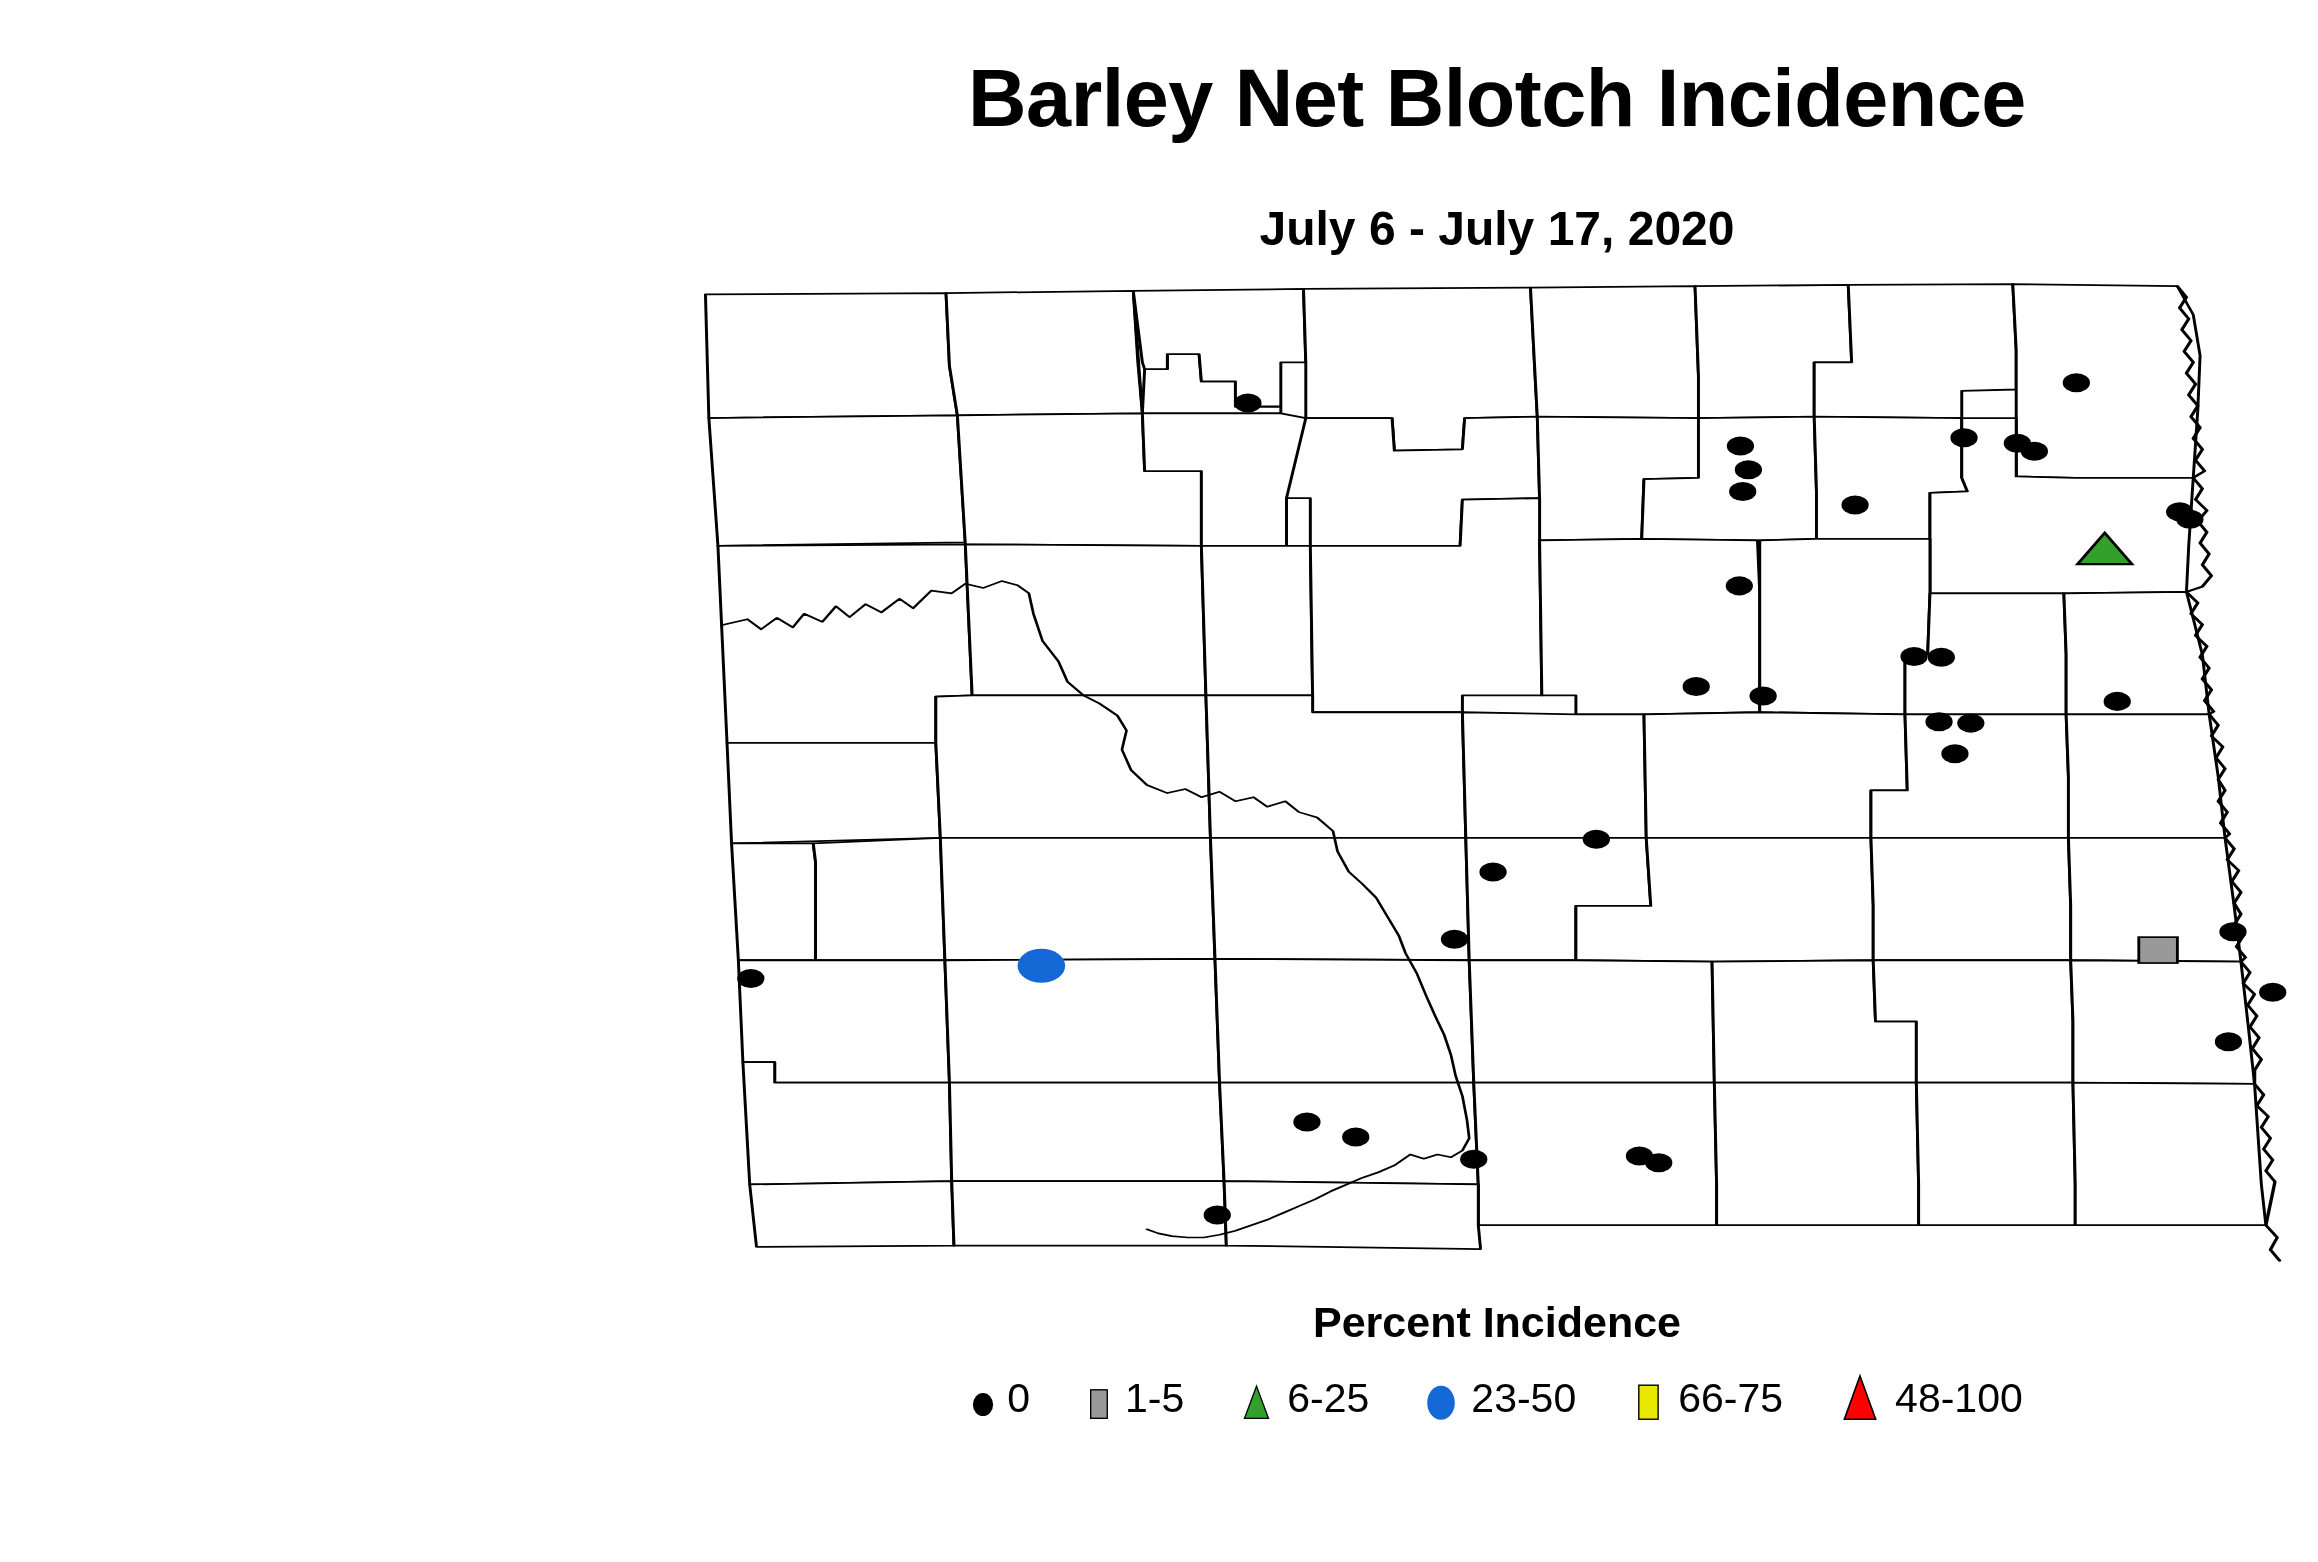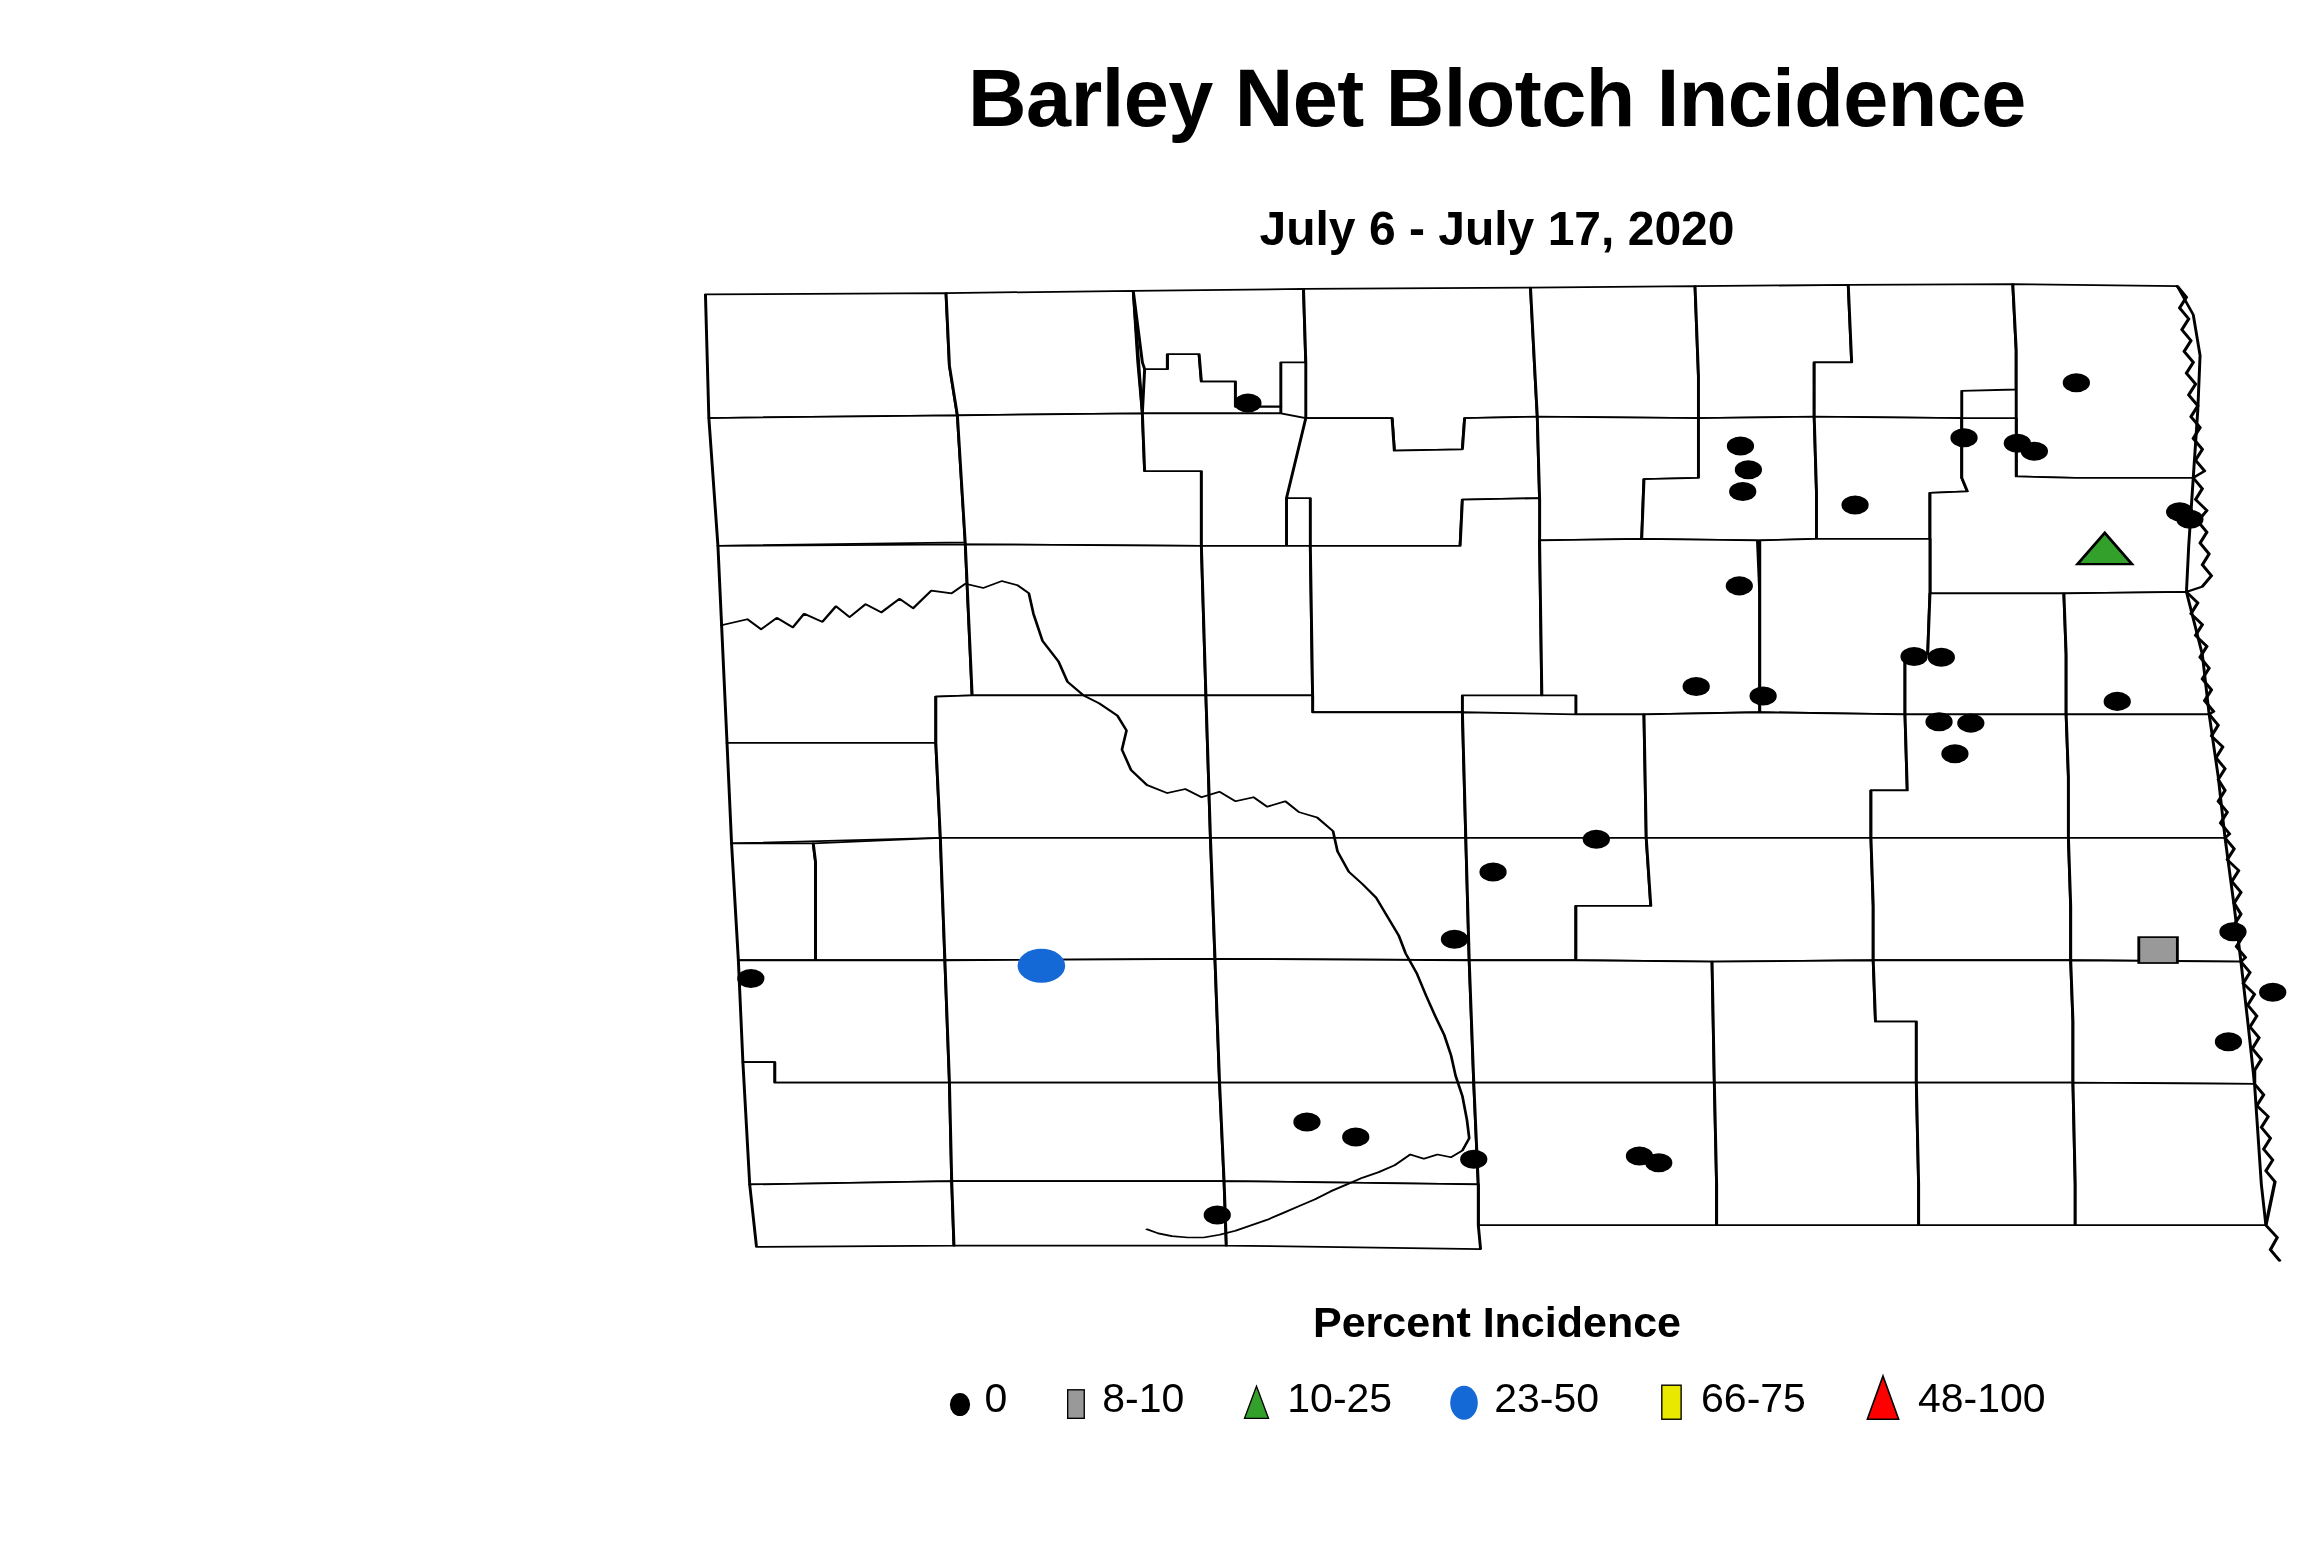--- a/index.html
+++ b/index.html
@@ -222,28 +222,28 @@
         <svg class="sym" width="24" height="46" viewBox="0 0 52 100">
           <ellipse cx="26" cy="62" rx="22" ry="25" fill="#000000"></ellipse>
         </svg>
         <span class="legend-label">0</span>
       </div>
 
       <div class="legend-item">
         <svg class="sym" width="29" height="46" viewBox="0 0 62 100">
           <rect x="14" y="30" width="36" height="62" fill="#999999" stroke="#000000" stroke-width="3"></rect>
         </svg>
-        <span class="legend-label">8-10</span>
+        <span class="legend-label">1-5</span>
       </div>
 
       <div class="legend-item">
         <svg class="sym" width="37" height="46" viewBox="0 0 80 100">
           <polygon points="40,22 66,92 14,92" fill="#33a02c" stroke="#000000" stroke-width="3"></polygon>
         </svg>
-        <span class="legend-label">10-25</span>
+        <span class="legend-label">6-25</span>
       </div>
 
       <div class="legend-item">
         <svg class="sym" width="36" height="46" viewBox="0 0 78 100">
           <ellipse cx="39" cy="58" rx="30" ry="37" fill="#1569d6"></ellipse>
         </svg>
         <span class="legend-label">23-50</span>
       </div>
 
       <div class="legend-item">

